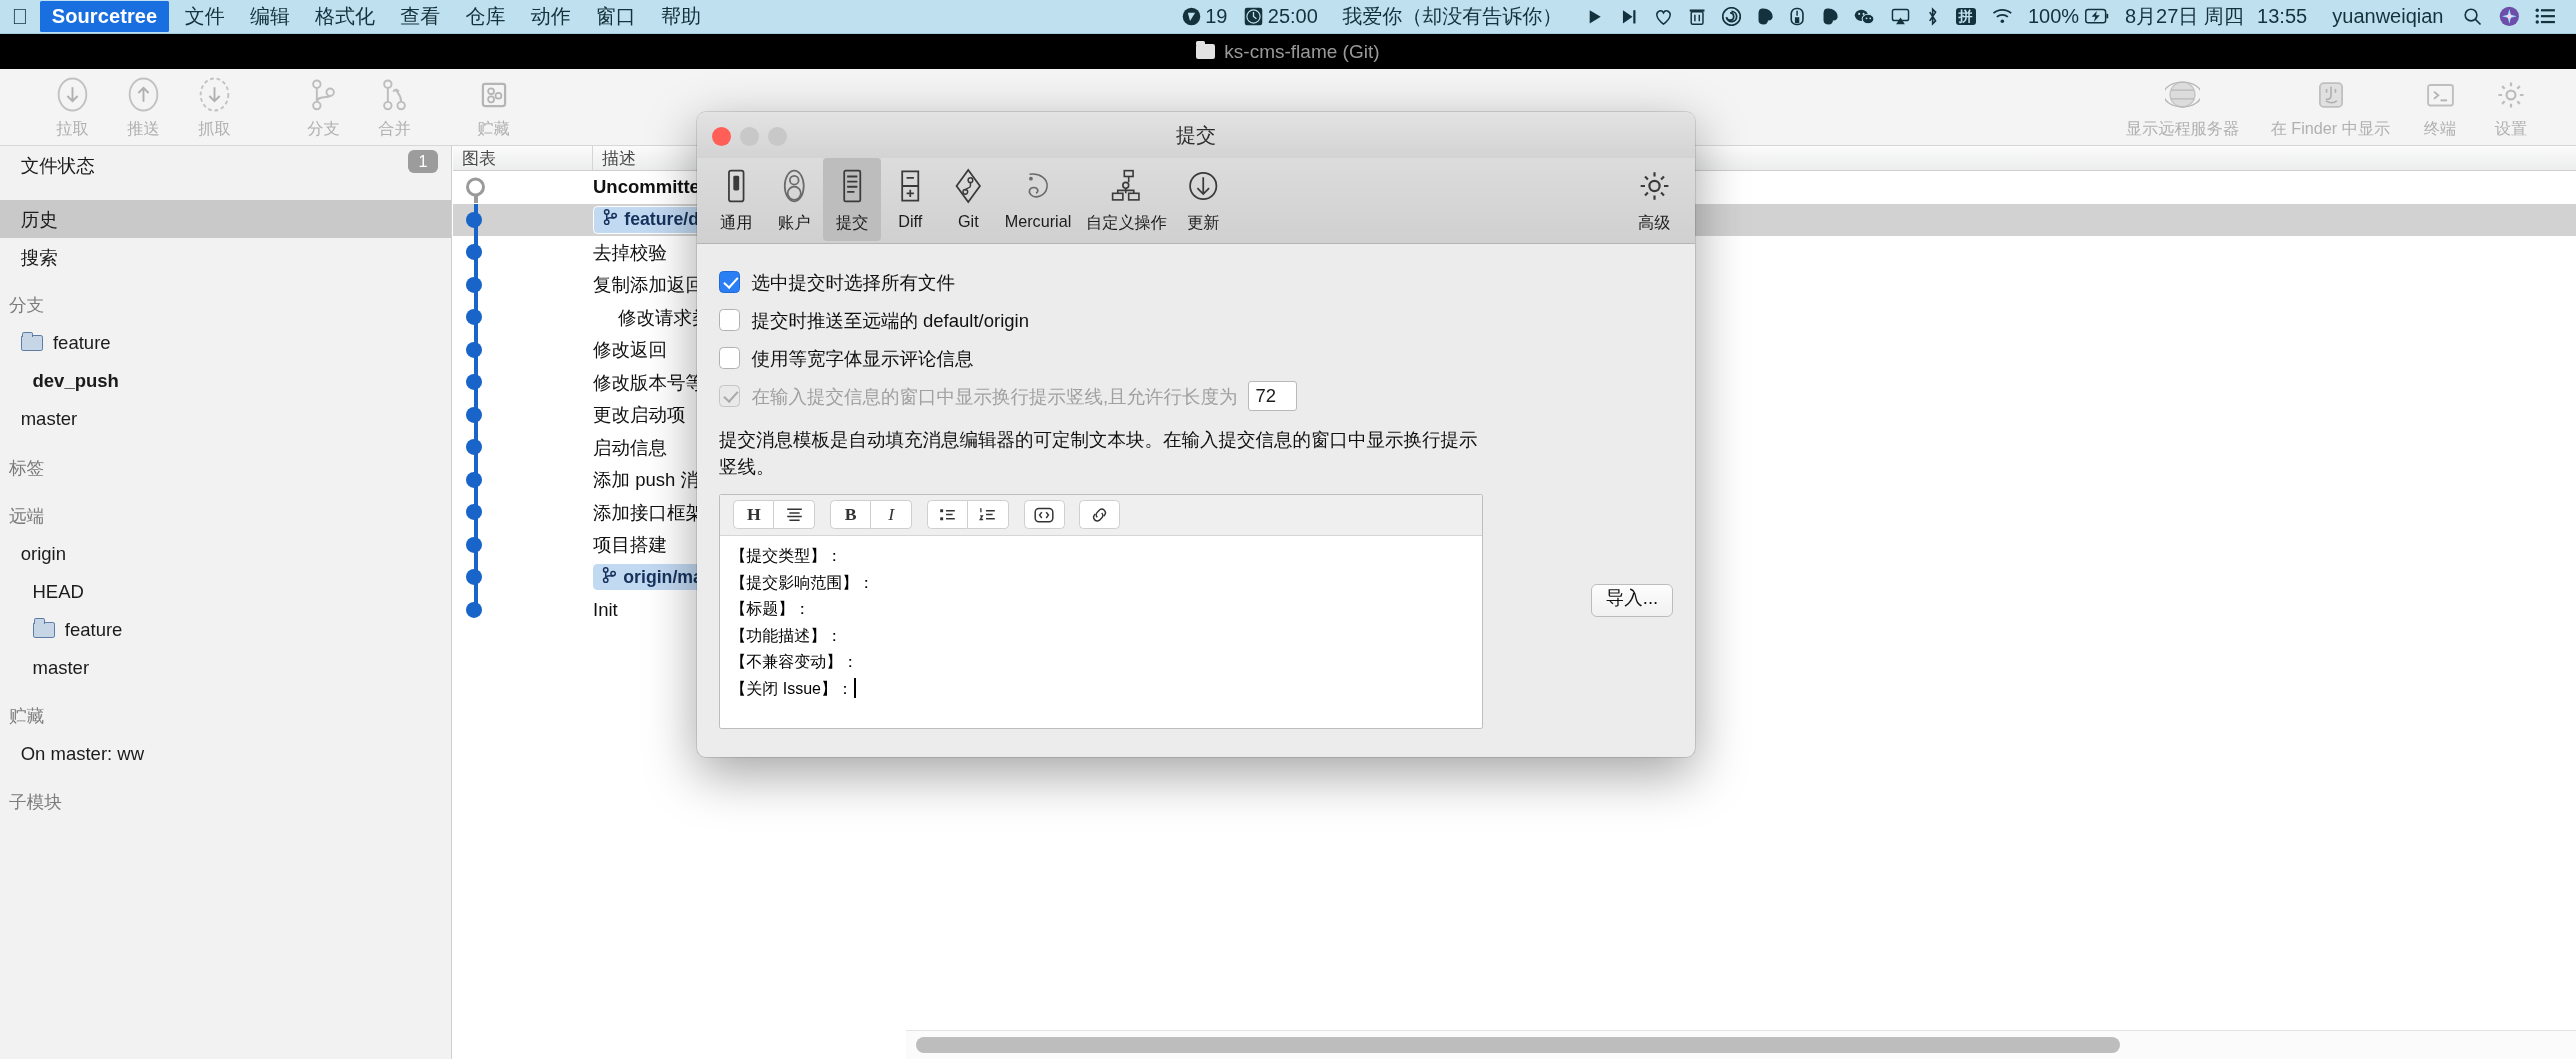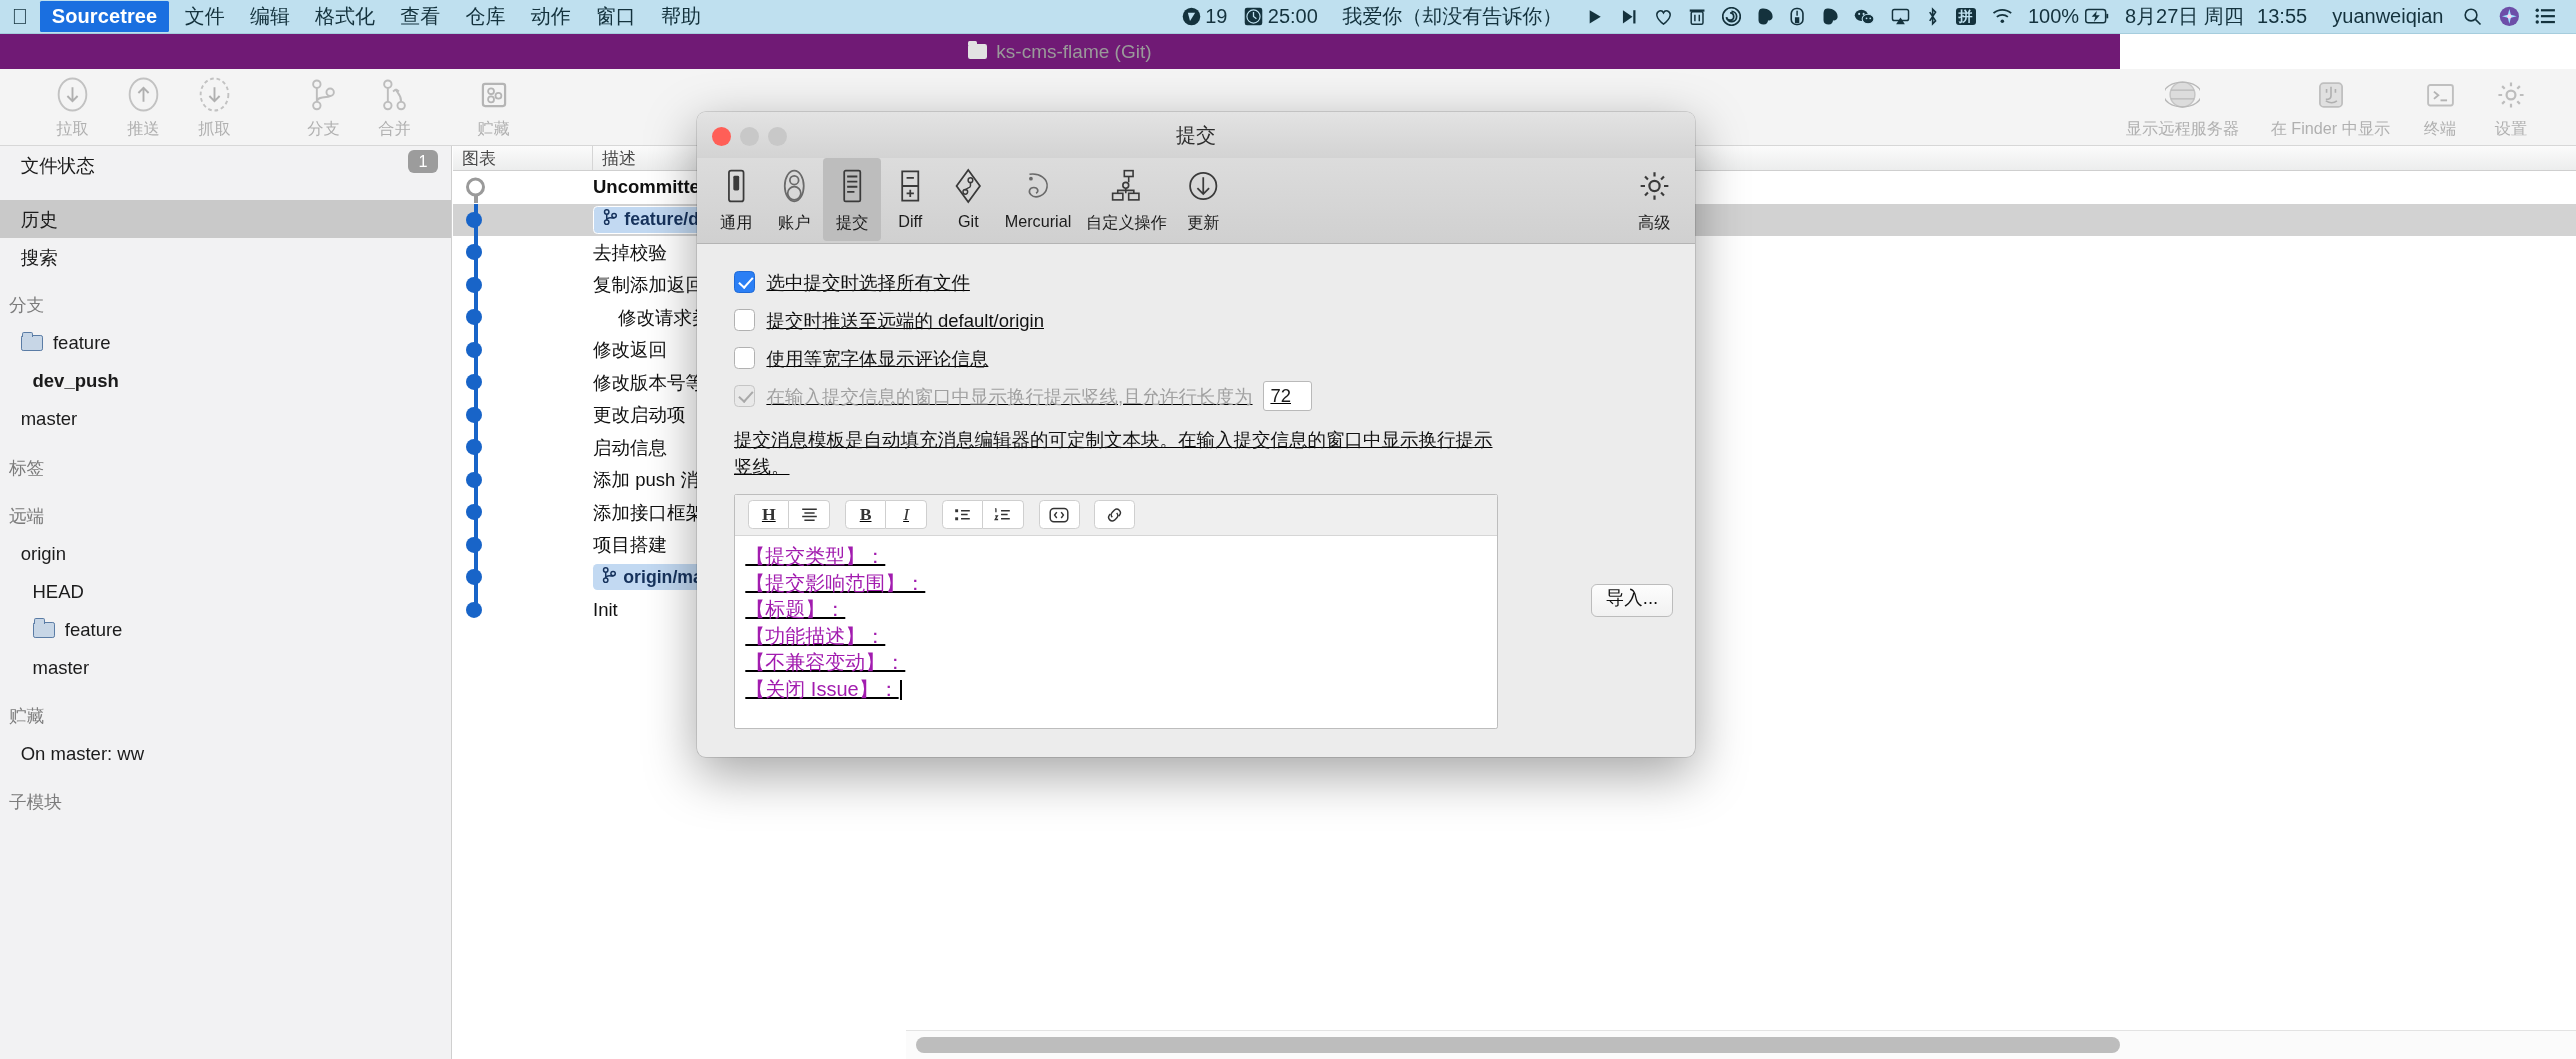--- a/index.html
+++ b/index.html
@@ -32,24 +32,24 @@
   .mb-status { display:flex; align-items:center; padding: 0 8.1px; white-space: nowrap; }
   .mb-icon { display:flex; align-items:center; justify-content:center; padding: 0 8.1px; }
   .mb-icon svg { display:block; }
   .dark-badge {
     background:#14323d; color:#bfe0ef; border-radius:3px;
     font-size:14px; font-weight:bold; padding:1.5px 3px; line-height:1.05;
   }
 
   
   #window-title {
-    position: absolute; left:0; top:34px; width:2120px; height:35px;
+    position: absolute; left:0; top:34px; width:2576px; height:35px;
     display:flex; align-items:center; justify-content:center;
     font-size: 19px; color:#9a9a9a;
-    background:#701a75;
+    background:#000000;
   }
   #window-title .folder-ico {
     width: 19px; height: 14.8px; background:#e2e2e2; border-radius:2.2px;
     margin-right: 8.9px; position:relative;
   }
   #window-title .folder-ico:before {
     content:""; position:absolute; left:0; top:-3px; width:8.9px; height:3.7px;
     background:#e2e2e2; border-radius:1.5px 1.5px 0 0;
   }
 
@@ -167,21 +167,21 @@
   }
   .pf-tab {
     min-width:58px; padding: 3px 7.4px 4.4px; display:flex; flex-direction:column;
     align-items:center; gap:2.2px; font-size:16.2px; color:#1c1c1c;
     border-radius:3.7px; height: 83px;
   }
   .pf-tab.active { background:#bdbdbd; }
   .pf-tab .gl { height:49px; display:flex; align-items:center; justify-content:center; }
   #pf-adv { margin-left:auto; margin-right:11.8px; }
 
-  #dlg-body { padding: 19px 22px 0 37px; position:relative; height: 514px; text-decoration: underline; }
+  #dlg-body { padding: 19px 22px 0 22px; position:relative; height: 514px; }
   .opt-row { display:flex; align-items:center; height:38px; font-size:18.5px; color:#111; }
   .opt-row.disabled { color:#a0a0a0; }
   .cbx {
     width:21.4px; height:21.4px; border-radius:4.4px; border:0.7px solid #b1b1b1;
     background:#fff; margin-right:11px; flex:0 0 auto; position:relative;
   }
   .cbx.checked { background:#2b7ff5; border-color:#1f6ad6; }
   .cbx.checked:after {
     content:""; position:absolute; left:6.6px; top:2.2px; width:5.9px; height:11.8px;
     border:solid #fff; border-width:0 2.2px 2.2px 0; transform:rotate(42deg);
@@ -208,21 +208,21 @@
   .btn-grp { display:flex; }
   .ebtn {
     width:41px; height:29.5px; background:#fff; border:0.7px solid #cfcfcf;
     display:flex; align-items:center; justify-content:center;
     font-size:17.7px; color:#333;
   }
   .btn-grp .ebtn:first-child { border-radius:4.4px 0 0 4.4px; }
   .btn-grp .ebtn:last-child  { border-radius:0 4.4px 4.4px 0; border-left:none; }
   .btn-grp .ebtn:only-child  { border-radius:4.4px; border-left:0.7px solid #cfcfcf; }
   #editor-text {
-    flex:1; padding:7.4px 0 0 10.3px; font-size:20px; line-height:26.6px; color:#a21caf;
+    flex:1; padding:7.4px 0 0 10.3px; font-size:16px; line-height:26.6px; color:#000000;
   }
   #editor-text .ln { white-space:pre; }
   .caret {
     display:inline-block; width:1.5px; height:20px; background:#000;
     vertical-align:-4.4px; margin-left:1.5px;
   }
   #import-btn {
     position:absolute; right:22px; top:340px;
     width:82px; height:32.5px; background:linear-gradient(#fdfdfd,#f1f1f1);
     border:0.7px solid #bcbcbc; border-radius:5.9px;

